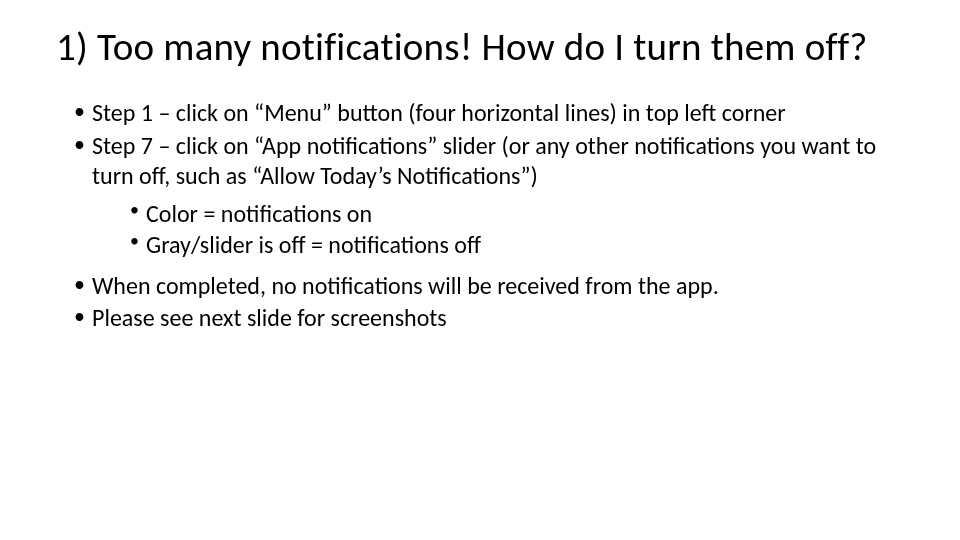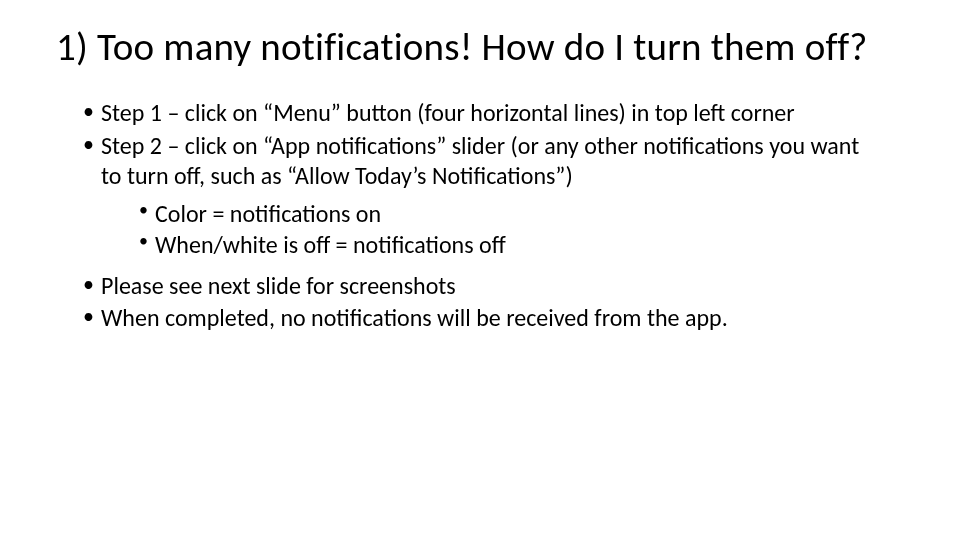--- a/index.html
+++ b/index.html
@@ -19,21 +19,21 @@
   }
   .title {
     font-size: 39px;
     line-height: 1.18;
     font-weight: 400;
     margin: 0 0 28px 0;
     letter-spacing: 0.2px;
   }
   ul.level1 {
     list-style: none;
-    margin: 9px;
+    margin: 0;
     padding: 0 0 0 18px;
   }
   ul.level1 > li {
     position: relative;
     font-size: 24px;
     line-height: 1.28;
     padding-left: 18px;
     margin: 0 0 2px 0;
   }
   ul.level1 > li::before {
@@ -67,22 +67,22 @@
 </style>
 </head>
 <body>
 
 <div class="slide">
   <h1 class="title">1) Too many notifications! How do I turn them off?</h1>
 
   <ul class="level1">
     <li>Step 1 – click on “Menu” button (four horizontal lines) in top left corner</li>
     <li>
-      <span>Step 2 – click on “App notifications” slider (or any other notifications you want to turn off, such as “Allow Today’s Notifications”)</span>
+      <span>Step 7 – click on “App notifications” slider (or any other notifications you want to turn off, such as “Allow Today’s Notifications”)</span>
       <ul class="level2">
         <li>Color = notifications on</li>
-        <li>When/white is off = notifications off</li>
+        <li>Gray/slider is off = notifications off</li>
       </ul>
     </li>
+    <li>When completed, no notifications will be received from the app.</li>
     <li>Please see next slide for screenshots</li>
-    <li>When completed, no notifications will be received from the app.</li>
   </ul>
 </div>
 
 </body></html>

